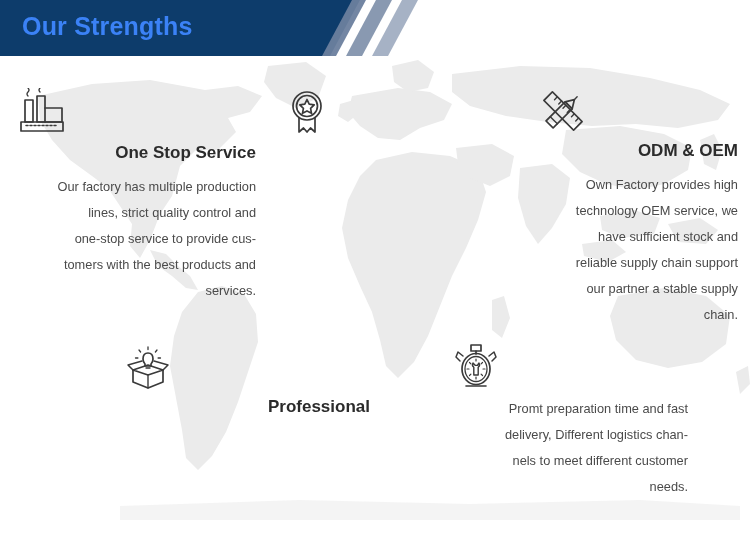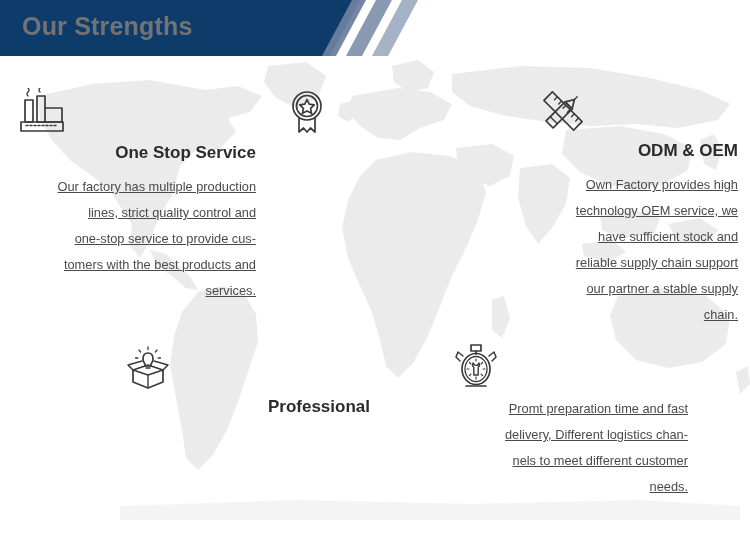--- a/index.html
+++ b/index.html
@@ -33,21 +33,21 @@
     top: 0;
     width: 750px;
     height: 56px;
     z-index: 2;
   }
   #header-title {
     position: absolute;
     left: 22px;
     top: 9px;
     z-index: 3;
-    color: #737373;
+    color: #3b82f6;
     font-size: 25px;
     font-weight: bold;
     letter-spacing: 0.2px;
     line-height: 34px;
     white-space: nowrap;
   }
 
   
   #cards-layer {
     position: absolute;
@@ -73,21 +73,20 @@
     line-height: 22px;
     margin: 0 0 10px 0;
     white-space: nowrap;
   }
   .card-body {
     color: #4a4a4a;
     font-size: 12.8px;
     line-height: 26px;
     margin: 0;
     white-space: pre-line;
-    text-decoration: underline;
   }
 
   
   #card-one-stop-service { left: 16px;  top: 88px;  width: 240px; }
   #card-guarantee-quality{ left: 284px; top: 88px;  width: 232px; }
   #card-odm-oem          { left: 538px; top: 86px;  width: 200px; }
   
   #card-professional     { left: 120px; top: 342px; width: 250px; }
   #card-fast-delivery    { left: 452px; top: 342px; width: 236px; }
 

